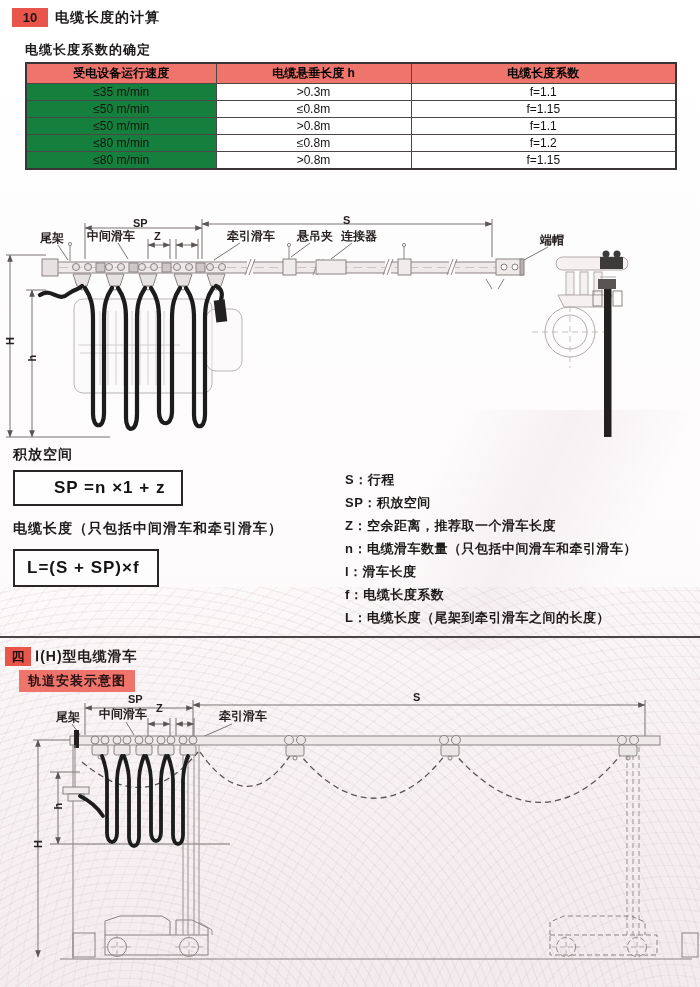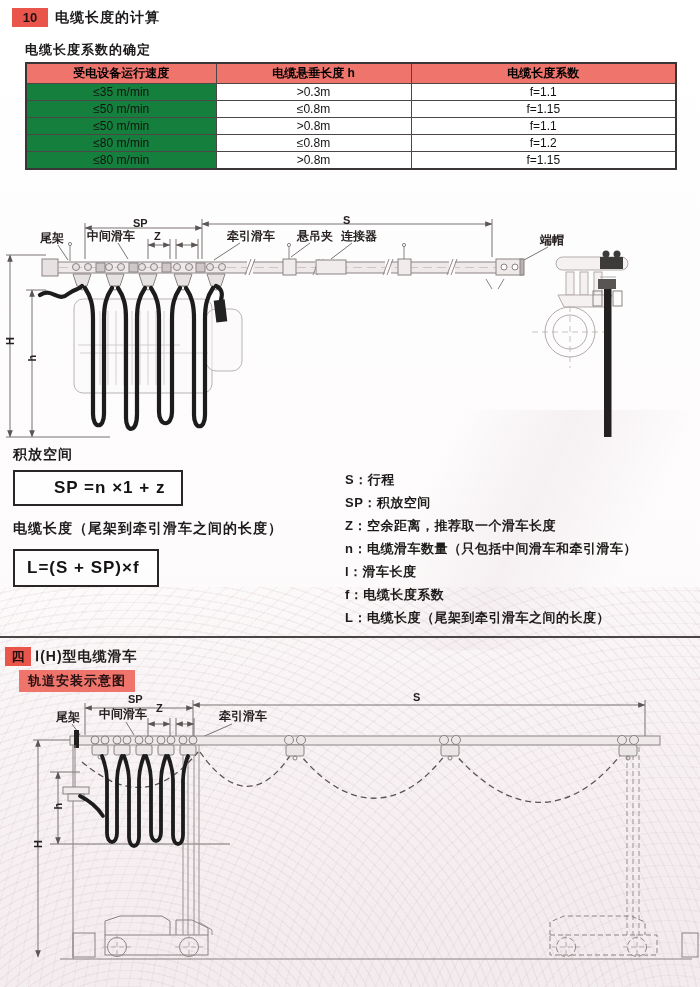--- a/index.html
+++ b/index.html
@@ -278,21 +278,21 @@
   <div class="dlabel" style="left:87px;top:228px;">中间滑车</div>
   <div class="dlabel" style="left:227px;top:228px;">牵引滑车</div>
   <div class="dlabel" style="left:297px;top:228px;">悬吊夹</div>
   <div class="dlabel" style="left:341px;top:228px;">连接器</div>
   <div class="dlabel" style="left:540px;top:232px;">端帽</div>
   <div class="dim rot" style="left:-2px;top:335px;width:24px;text-align:center;">H</div>
   <div class="dim rot" style="left:20px;top:352px;width:24px;text-align:center;">h</div>
 
   <div class="h-sub" style="left:13px;top:446px;font-size:14px;">积放空间</div>
   <div class="formula-box" style="left:13px;top:470px;width:115px;height:32px;padding-left:39px;">SP =n ×1 + z</div>
-  <div class="h-sub" style="left:13px;top:520px;font-size:14px;">电缆长度（尾架到牵引滑车之间的长度）</div>
+  <div class="h-sub" style="left:13px;top:520px;font-size:14px;">电缆长度（只包括中间滑车和牵引滑车）</div>
   <div class="formula-box" style="left:13px;top:549px;width:118px;height:34px;">L=(S + SP)×f</div>
 
   <div class="legend">
     <div>S：行程</div>
     <div>SP：积放空间</div>
     <div>Z：空余距离，推荐取一个滑车长度</div>
     <div>n：电缆滑车数量（只包括中间滑车和牵引滑车）</div>
     <div>l：滑车长度</div>
     <div>f：电缆长度系数</div>
     <div>L：电缆长度（尾架到牵引滑车之间的长度）</div>

